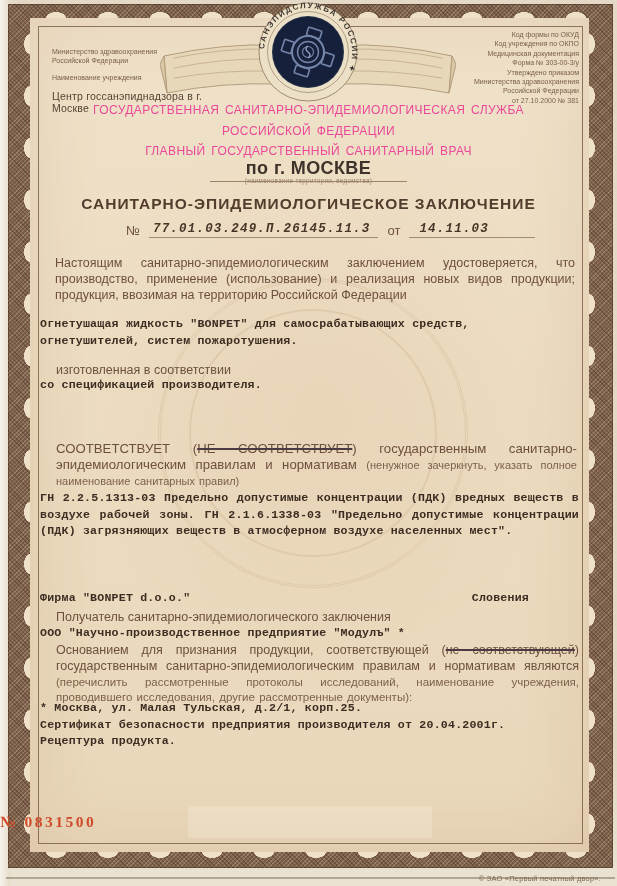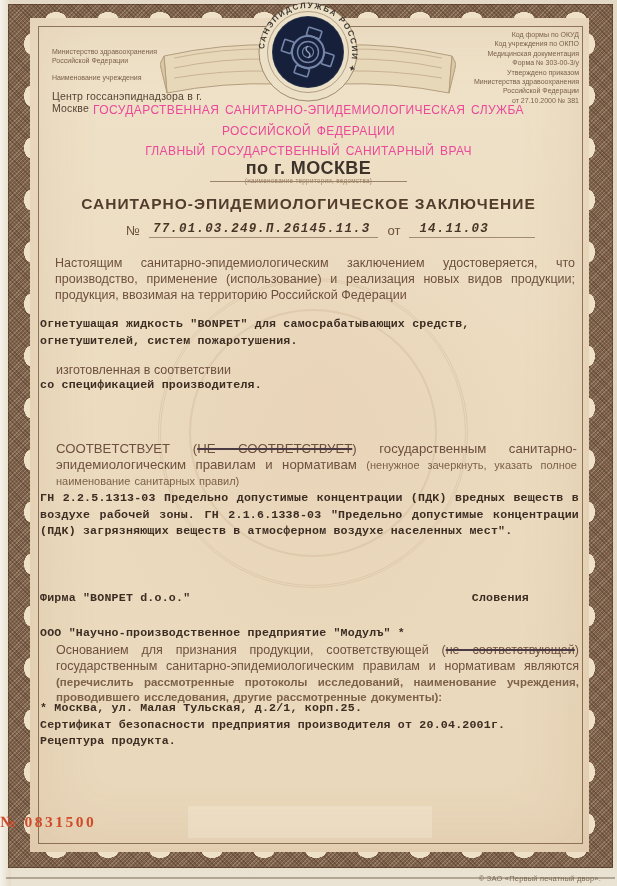--- a/index.html
+++ b/index.html
@@ -82,21 +82,21 @@
   .conform{position:absolute;top:441px;left:56px;right:40px;text-align:justify;
     font-size:13.2px;line-height:16.2px;color:#6d4f3e;word-spacing:2px;}
   .strike{text-decoration:line-through;text-decoration-thickness:2px;text-decoration-color:#4c3a44;}
   .note{font-size:11px;color:#7d614b;word-spacing:1px;}
   .norms{position:absolute;top:490px;left:40px;right:38px;text-align:justify;}
   .mfr-label{position:absolute;top:575px;left:56px;}
   .mfr-line{position:absolute;top:590px;left:40px;right:40px;display:flex;justify-content:space-between;padding-right:48px;}
   .rcpt-label{position:absolute;top:610px;left:56px;}
   .rcpt-value{position:absolute;top:625px;left:40px;}
   .basis{position:absolute;top:643px;left:56px;right:38px;text-align:justify;}
-  .basis .note{font-size:11.5px;font-weight:bold;}
+  .basis .note{font-size:11.5px;}
   .basis-typed{position:absolute;top:700px;left:40px;right:48px;}
   
   .serial-patch{position:absolute;left:188px;top:806px;width:244px;height:32px;
     background:rgba(255,251,238,.22);}
   .serial{position:absolute;top:813px;left:0;right:0;
     font-family:"Liberation Serif",serif;font-weight:bold;font-size:15.5px;
     letter-spacing:2.5px;color:#cf4b2a;}
   .footer{position:absolute;bottom:3px;right:16px;z-index:5;
     font-size:7.5px;color:#7d6a52;letter-spacing:.2px;}
 </style>
@@ -199,20 +199,21 @@
     <span class="note">(ненужное зачеркнуть, указать полное наименование санитарных правил)</span>
   </div>
 
   <div class="norms typed">ГН 2.2.5.1313-03 Предельно допустимые концентрации (ПДК) вредных веществ в воздухе рабочей зоны. ГН 2.1.6.1338-03 "Предельно допустимые концентрации (ПДК) загрязняющих веществ в атмосферном воздухе населенных мест".</div>
 
   <div class="mfr-line typed">
     <span>Фирма "BONPET d.o.o."</span>
     <span>Словения</span>
   </div>
 
+  <div class="rcpt-label form-text">Получатель санитарно-эпидемиологического заключения</div>
   <div class="rcpt-value typed">ООО "Научно-производственное предприятие "Модулъ" *</div>
 
   <div class="basis form-text">
     <span>Основанием для признания продукции, соответствующей (</span><span class="strike">не соответствующей</span><span>)</span>
     <span>государственным санитарно-эпидемиологическим правилам и нормативам являются</span>
     <span class="note">(перечислить рассмотренные протоколы исследований, наименование учреждения, проводившего исследования, другие рассмотренные документы):</span>
   </div>
 
   <div class="basis-typed typed">
     <div>* Москва, ул. Малая Тульская, д.2/1, корп.25.</div>

